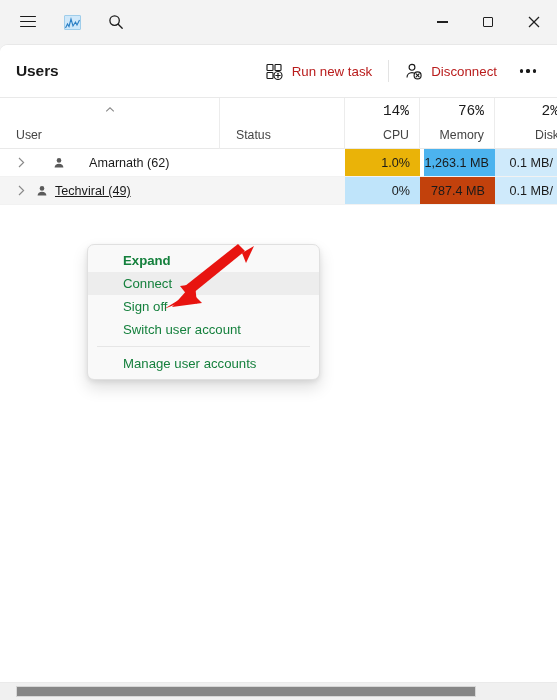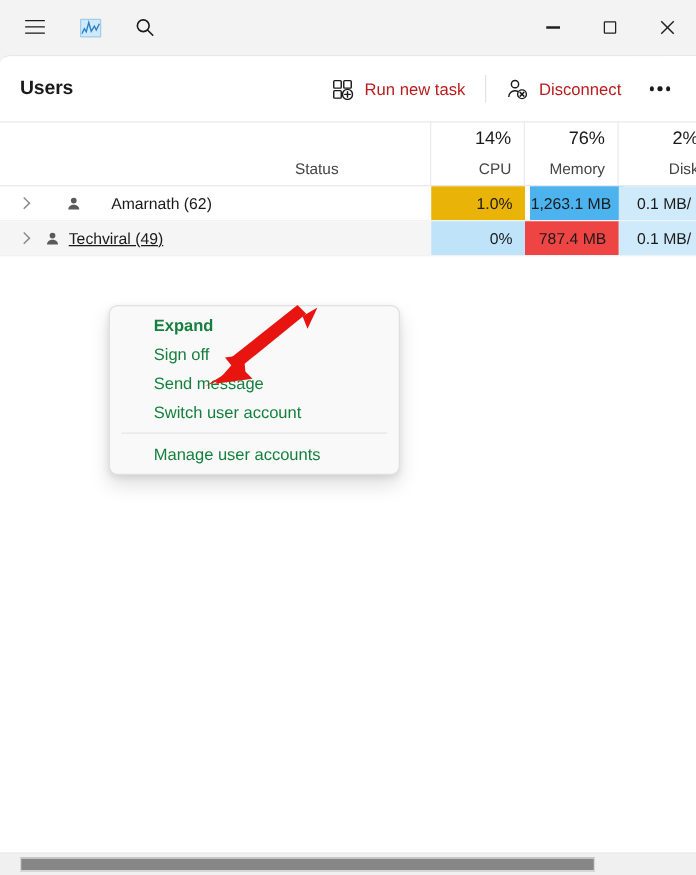--- a/index.html
+++ b/index.html
@@ -107,20 +107,21 @@
   }
   .th-label {
     position:absolute; bottom:7px;
     font-size:12.3px; color:#444;
     white-space:nowrap;
   }
   .th-pct {
     position:absolute; top:5px;
     font-size:14.5px; color:#1a1a1a;
     white-space:nowrap;
+    font-family:Liberation Mono, monospace;
   }
   .th.left .th-label { left:16px; }
   .th.right .th-label { right:10px; }
   .th.right .th-pct { right:10px; }
   .sort-chev {
     position:absolute; top:9px; left:50%;
     transform:translateX(-50%);
     width:9px; height:5px;
   }
 
@@ -274,20 +275,26 @@
 
     <div class="ellipsis-btn">
       <i></i>
       <i></i>
       <i></i>
     </div>
   </div>
 
   <div class="thead">
 
+    <div class="th left" style="left:0; width:220px;">
+      <svg class="sort-chev" viewBox="0 0 9 5">
+        <polyline points="0.7,4.3 4.5,0.8 8.3,4.3" fill="none" stroke="#8a8a8a" stroke-width="1.1"></polyline>
+      </svg>
+      <span class="th-label">User</span>
+    </div>
 
     <div class="th left" style="left:220px; width:125px;">
       <span class="th-label">Status</span>
     </div>
 
     <div class="th right" style="left:345px; width:75px;">
       <span class="th-pct">14%</span>
       <span class="th-label">CPU</span>
     </div>
 
@@ -333,28 +340,28 @@
       <span class="user-glyph">
         <svg width="12" height="12" viewBox="0 0 12 12">
           <circle cx="6" cy="3.4" r="2.3" fill="#5a5a5a"></circle>
           <path d="M1.6 10.6c0-2.4 2-3.9 4.4-3.9s4.4 1.5 4.4 3.9z" fill="#5a5a5a"></path>
         </svg>
       </span>
       <span>Techviral (49)</span>
     </div>
     <div class="cell" style="left:220px; width:125px;"></div>
     <div class="cell num" style="left:345px; width:75px; background:#bfe4fa;">0%</div>
-    <div class="cell num" style="left:420px; width:75px; background:#ef4444;">787.4 MB</div>
+    <div class="cell num" style="left:420px; width:75px; background:#c2410c;">787.4 MB</div>
     <div class="cell num" style="left:495px; width:62px; background:#cfeafb; padding-right:4px;">0.1 MB/</div>
   </div>
 
   <div class="ctx-menu">
     <div class="ctx-item bold">Expand</div>
+    <div class="ctx-item hl">Connect</div>
     <div class="ctx-item">Sign off</div>
-    <div class="ctx-item">Send message</div>
     <div class="ctx-item">Switch user account</div>
     <div class="ctx-sep"></div>
     <div class="ctx-item">Manage user accounts</div>
   </div>
 
   <svg class="red-arrow" viewBox="0 0 110 80">
     <g fill="#e81410">
       <path d="M92 12 L104 5 L96 22 Z" transform="rotate(0)"></path>
       <path d="M22 66 L38 48 L52 62 Z"></path>
       <polygon points="14,68 40,52 36,46 44,44 46,62 41,57"></polygon>

